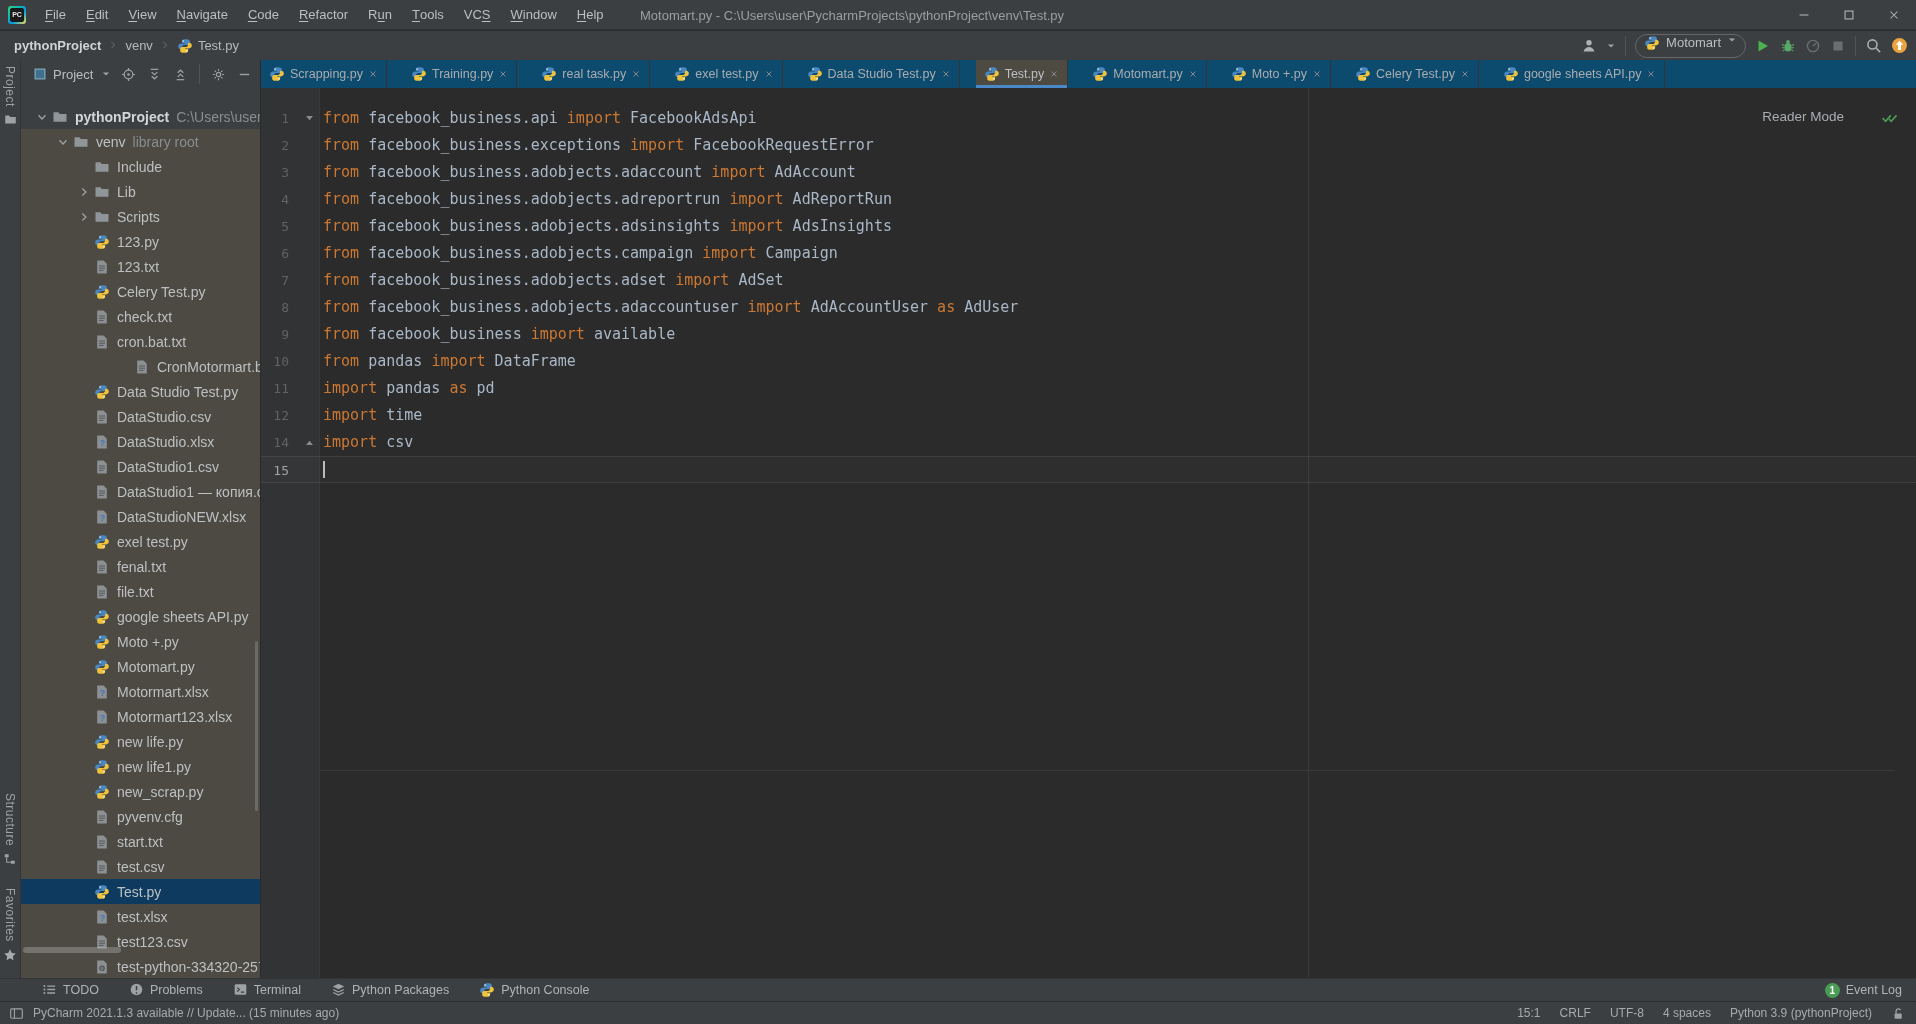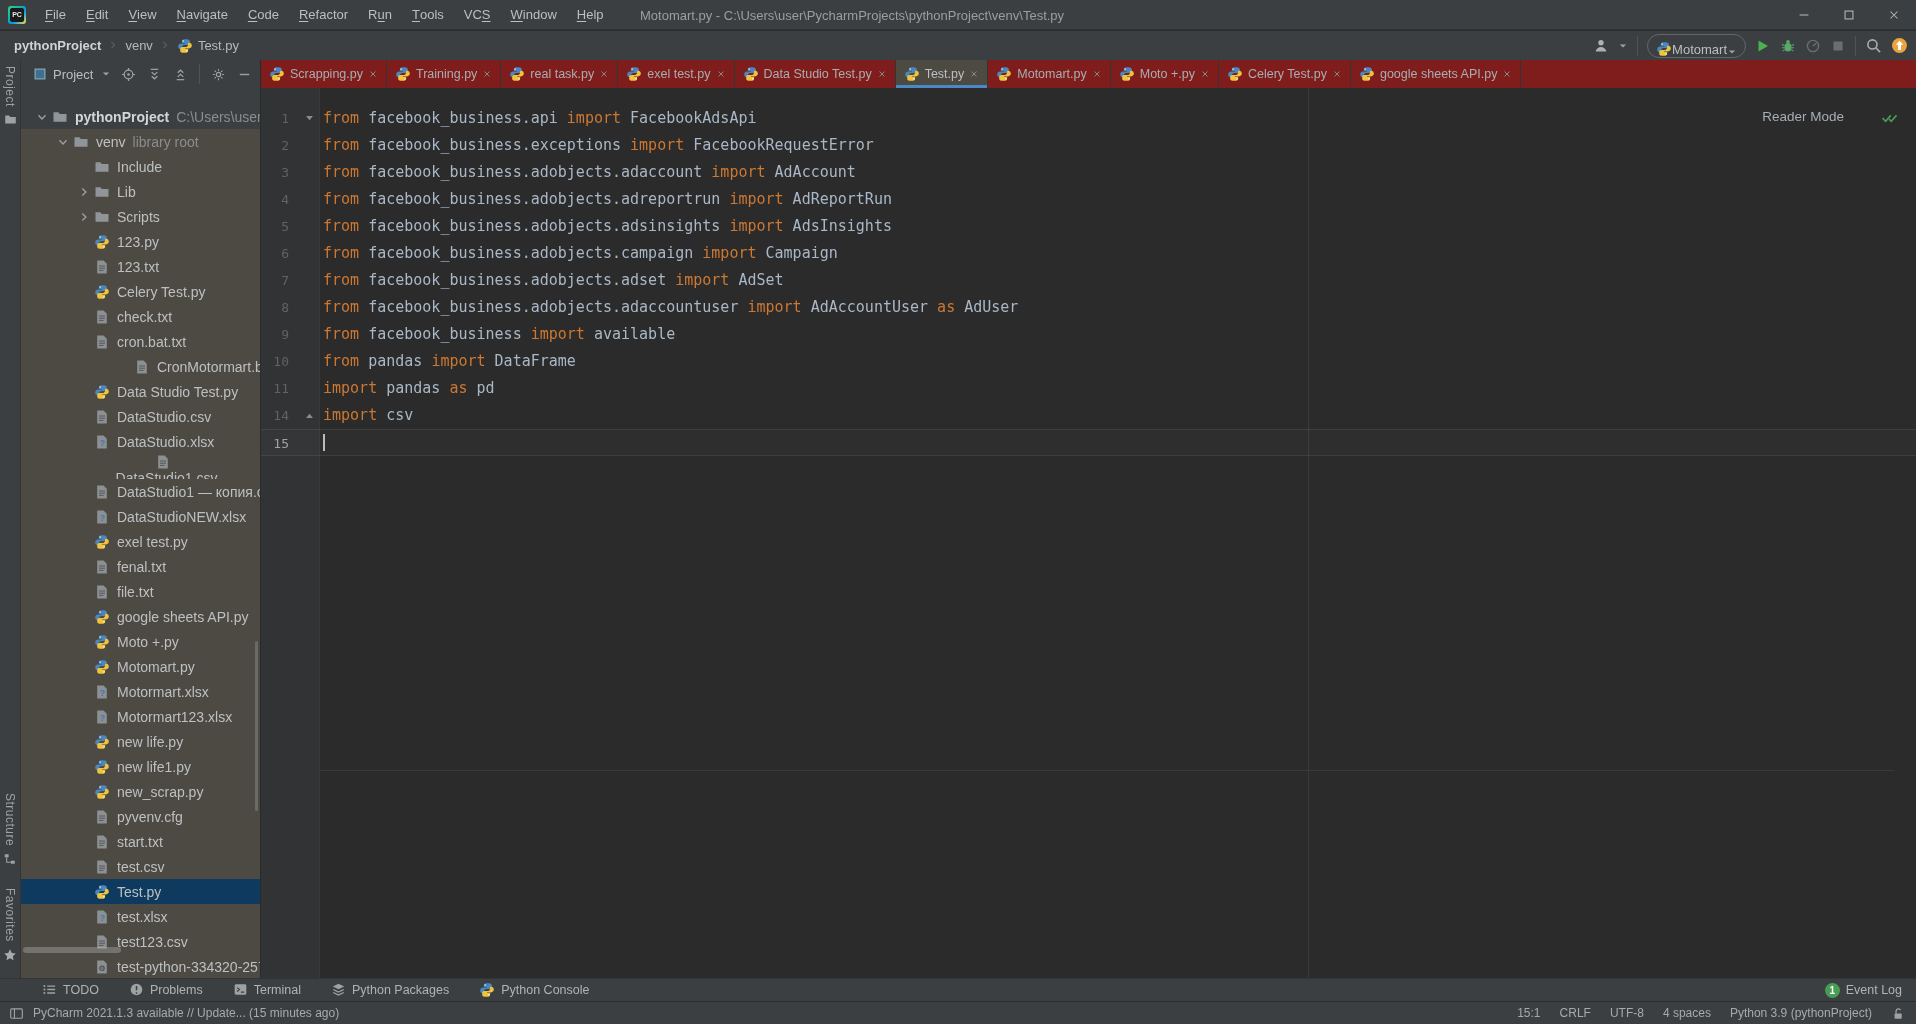--- a/index.html
+++ b/index.html
@@ -26,21 +26,21 @@
 
   
   #navbar { position:absolute; top:31px; left:0; right:0; height:29px; background:#3c3f41;
     display:flex; align-items:center; }
   #breadcrumbs { display:flex; align-items:center; padding-left:14px; gap:7px; }
   .crumb { color:#b5b9bc; font-size:13px; display:flex; align-items:center; gap:5px; }
   .crumb.bold { font-weight:bold; color:#d0d3d6; }
   .crumb-sep { color:#6d7073; font-size:12px; }
   #nav-right { margin-left:auto; display:flex; align-items:center; gap:9px; padding-right:8px; }
   .nav-sep { width:1px; height:20px; background:#505354; }
-  #run-combo { display:flex; align-items:flex-end; gap:0; border:1px solid #646769; border-radius:12px;
+  #run-combo { display:flex; align-items:flex-start; gap:6px; border:1px solid #646769; border-radius:12px;
     height:24px; padding:0 8px; color:#bcbec0; font-size:13px; }
   .ic { display:inline-flex; align-items:center; justify-content:center; flex:none; }
 
   
   #main { position:absolute; top:60px; left:0; right:0; bottom:46px; display:flex; }
 
   
   #stripe { width:21px; background:#3c3f41; border-right:1px solid #323435; display:flex;
     flex-direction:column; align-items:center; flex:none; }
   .vlabel { writing-mode:vertical-lr; color:#9fa2a4; font-size:12px; letter-spacing:0.5px; }
@@ -64,21 +64,21 @@
   .tree-row.selected { background:#0d3a5e; }
   .tree-row.bold .tlabel { font-weight:bold; color:#d3d6d8; }
   #lib-tint { background:#4c4a42; flex:1; display:flex; flex-direction:column; position:relative; }
   #tree-hscroll { position:absolute; left:2px; bottom:26px; width:98px; height:6px; border-radius:3px;
     background:rgba(190,190,190,.35); }
   #tree-vscroll { position:absolute; right:2px; top:512px; height:170px; width:3px; border-radius:2px;
     background:rgba(255,255,255,.18); }
 
   
   #editor { flex:1; display:flex; flex-direction:column; position:relative; min-width:0; }
-  #tabbar { height:28px; background:#7f1d1d; display:flex; flex:none; }
+  #tabbar { height:28px; background:#0c4a6e; display:flex; flex:none;gap:16px; }
   .tab { display:flex; align-items:center; gap:5px; padding:0 8px; border-right:1px solid #323435;
     color:#a9adb0; font-size:12.5px; white-space:nowrap; position:relative; }
   .tab.active { background:#4c4a41; color:#bcbfc2; }
   .tab.active::after { content:""; position:absolute; left:0; right:0; bottom:0; height:3px; background:#4a88c7; }
   #editor-body { flex:1; position:relative; background:#2b2b2b; overflow:hidden; }
   #gutter-bg { position:absolute; left:0; top:0; bottom:0; width:59px; background:#313335;
     border-right:1px solid #37393b; }
   #margin-guide { position:absolute; left:1047px; top:0; bottom:0; width:1px; background:#383b3d; }
   #stray-line { position:absolute; left:59px; right:22px; top:682px; height:1px; background:#3a3a3a; }
   #code { position:absolute; left:0; top:17px; right:0; font-family:"DejaVu Sans Mono", monospace;
@@ -490,21 +490,21 @@
             <div class="tree-row" style="padding-left: 52px;">
               <span class="chev"></span>
               <span class="ticon">
                 <svg width="16" height="16" viewBox="0 0 16 16">
                   <path fill="#8c9093" d="M3.2 1.6h6.4l3.2 3.2v9.6H3.2z"></path>
                   <text x="8.6" y="12" font-size="9" font-weight="bold" fill="#3f76bf" text-anchor="middle">?</text>
                 </svg>
               </span>
               <span class="tlabel">DataStudio.xlsx</span>
             </div>
-            <div class="tree-row" style="padding-left: 52px; flex-direction: column;">
+            <div class="tree-row" style="padding-left: 52px;">
               <span class="chev"></span>
               <span class="ticon">
                 <svg width="16" height="16" viewBox="0 0 16 16">
                   <path fill="#8c9093" d="M3.2 1.6h6.4l3.2 3.2v9.6H3.2z"></path>
                   <path d="M5 7h6M5 9.2h6M5 11.4h4.5" stroke="#55585a" stroke-width="1" fill="none"></path>
                 </svg>
               </span>
               <span class="tlabel">DataStudio1.csv</span>
             </div>
             <div class="tree-row" style="padding-left: 52px;">
@@ -949,20 +949,25 @@
             </div>
             <div class="code-line">
               <span class="ln">10</span>
               <span class="fold"></span>
               <span class="src"><span class="k">from</span><span> pandas </span><span class="k">import</span><span> DataFrame</span></span>
             </div>
             <div class="code-line">
               <span class="ln">11</span>
               <span class="fold"></span>
               <span class="src"><span class="k">import</span><span> pandas </span><span class="k">as</span><span> pd</span></span>
+            </div>
+            <div class="code-line">
+              <span class="ln">12</span>
+              <span class="fold"></span>
+              <span class="src"><span class="k">import</span><span> time</span></span>
             </div>
             <div class="code-line">
               <span class="ln">14</span>
               <span class="fold">
                 <svg width="11" height="11" viewBox="0 0 16 16">
                   <path d="M3 11.5h10l-5-6z" fill="#898c8e"></path>
                 </svg>
               </span>
               <span class="src"><span class="k">import</span><span> csv</span></span>
             </div>

